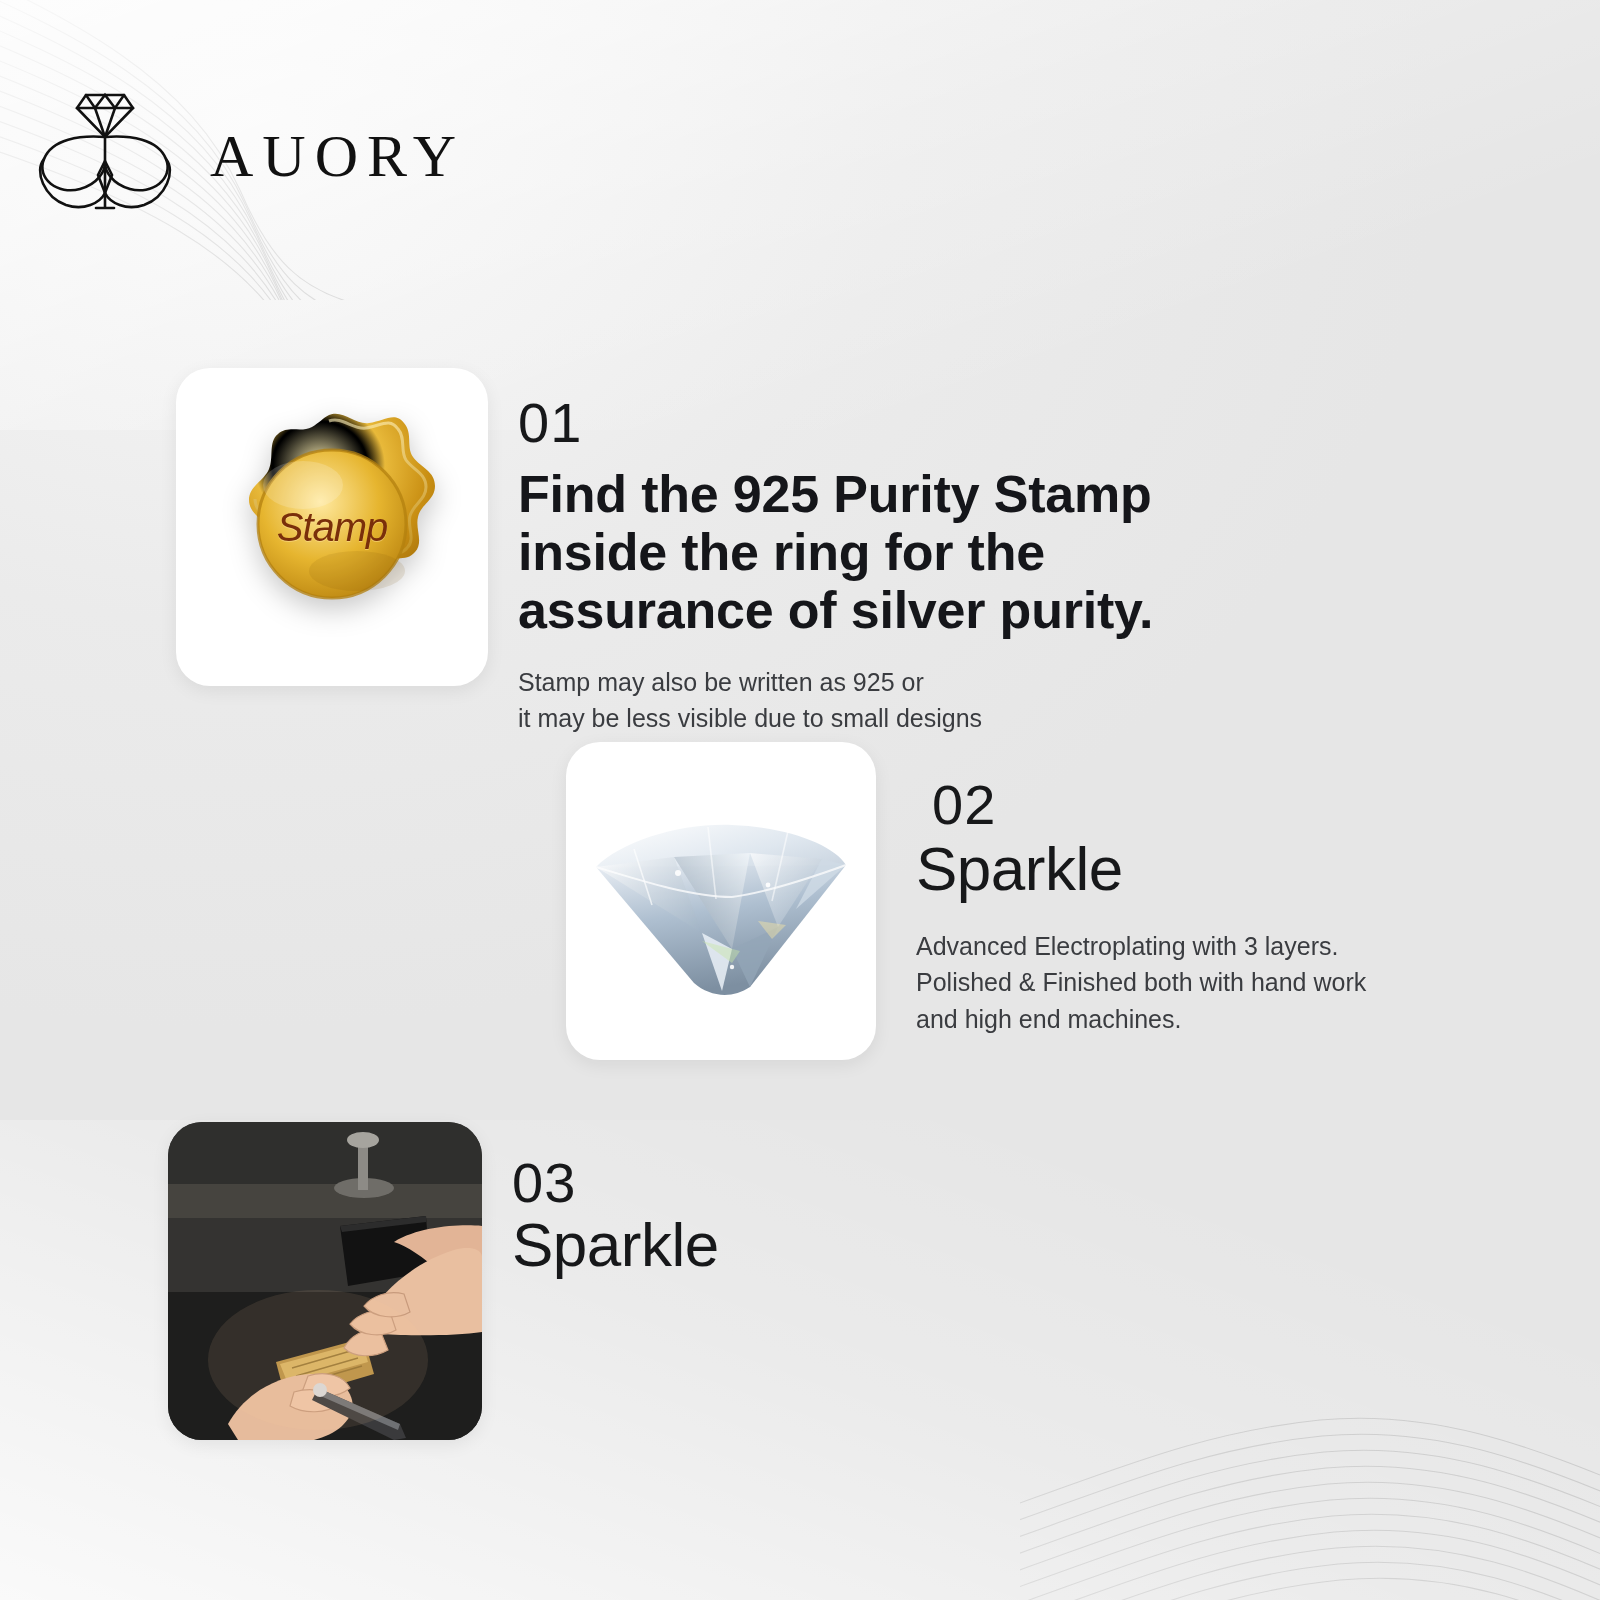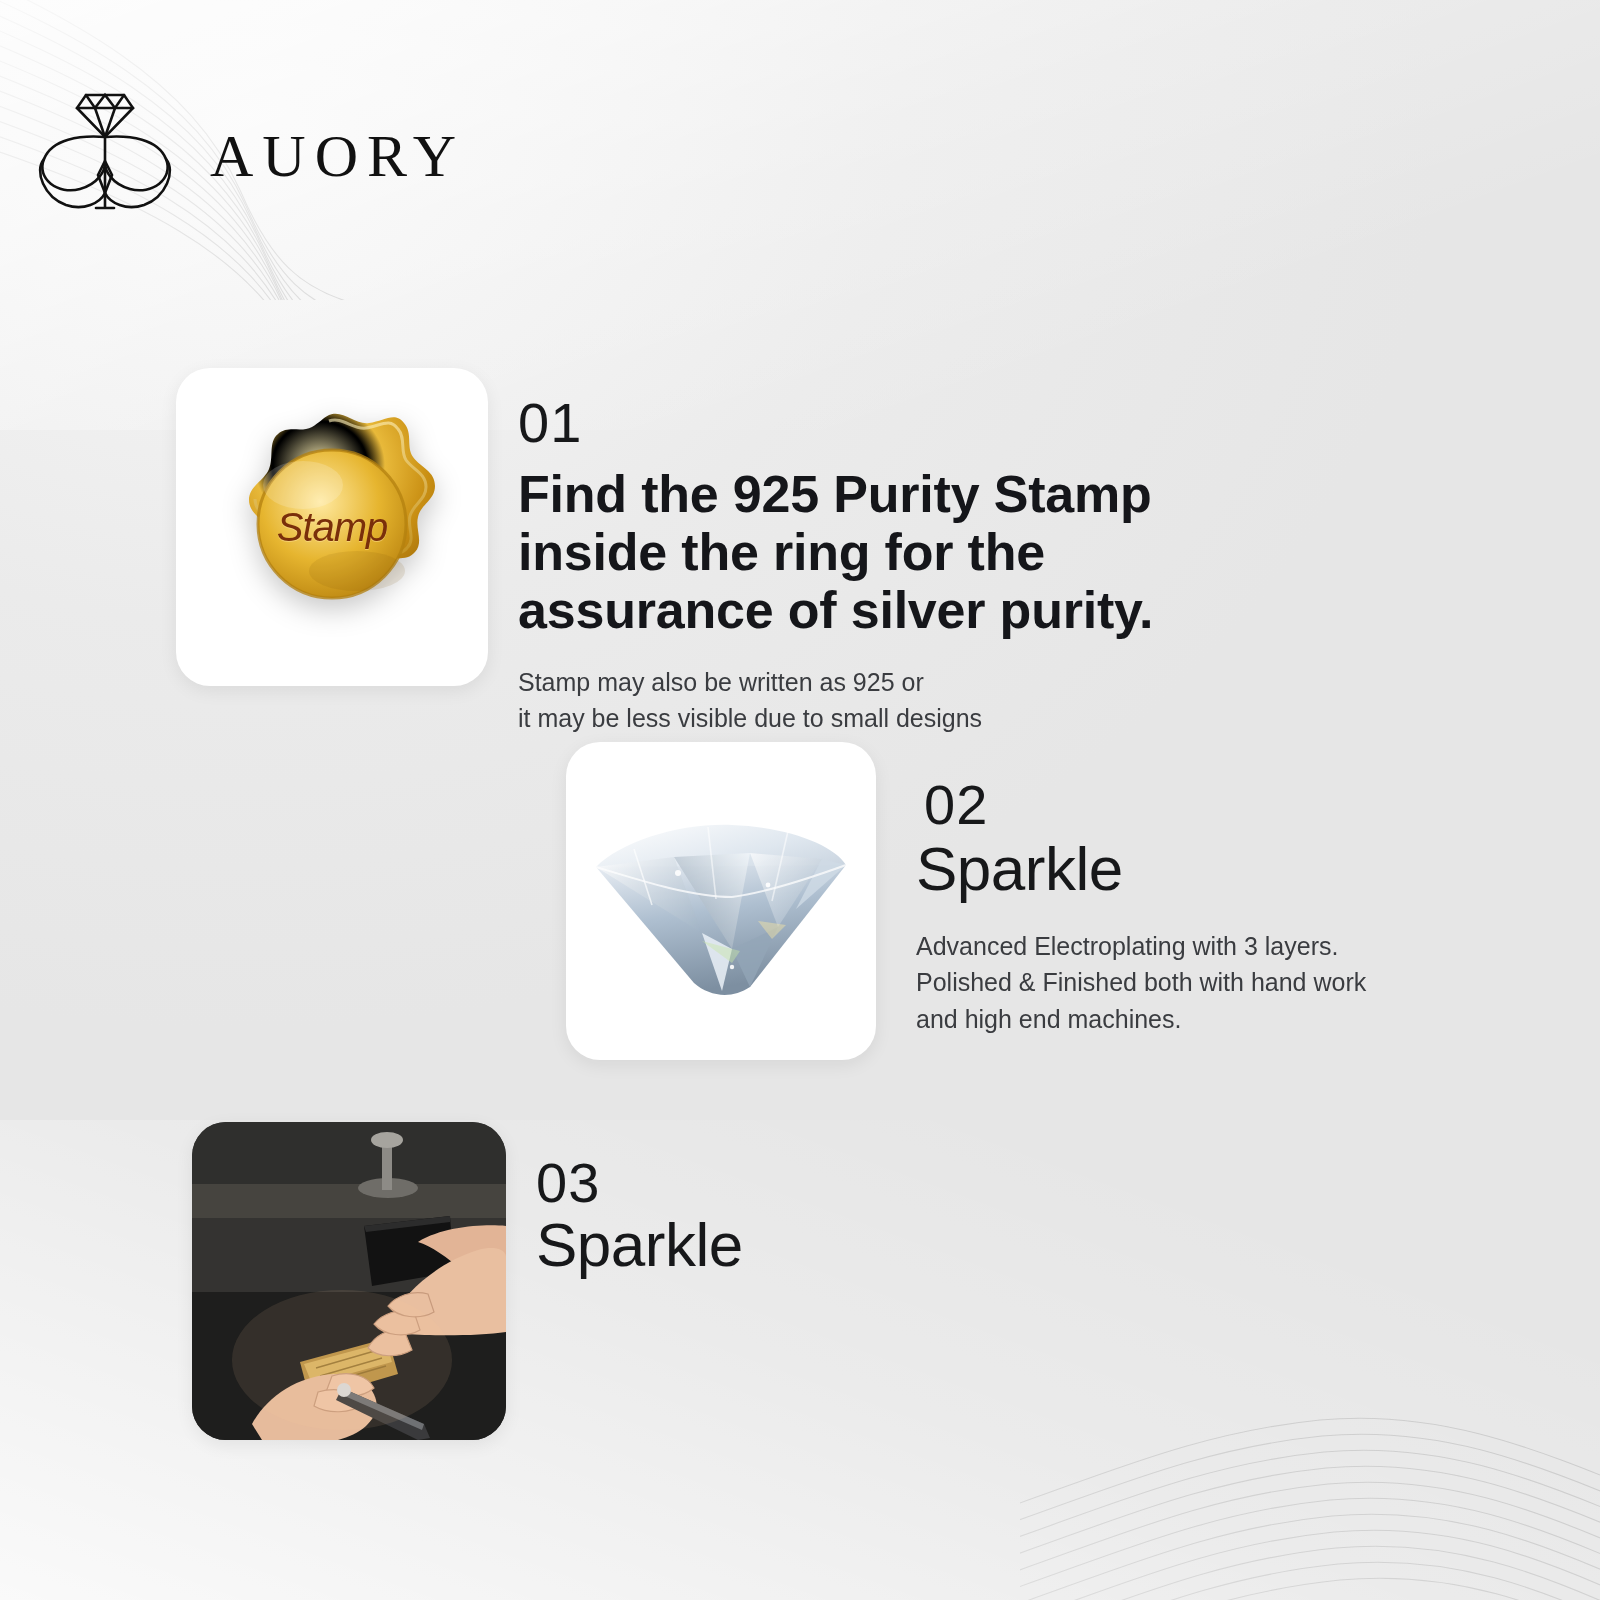--- a/index.html
+++ b/index.html
@@ -91,26 +91,26 @@
   #step1 { top:368px; left:176px; }
   #step1 .thumb { width:312px; height:318px; }
   #step1 .text-col { margin-left:30px; padding-top:28px; }
   #step1 .headline { margin-top:14px; max-width:640px; }
   #step1 .body { margin-top:24px; }
 
   
   #step2 { top:742px; left:566px; }
   #step2 .thumb { width:310px; height:318px; }
   #step2 .text-col { margin-left:40px; padding-top:36px; align-items:flex-start; }
-  #step2 .num { align-self:flex-start; margin-left:8px; }
+  #step2 .num { align-self:flex-start; margin-left:16px; }
   #step2 .sub-title { margin-top:4px;text-align:right; }
   #step2 .body { margin-top:28px; }
 
   
-  #step3 { top:1122px; left:192px; }
+  #step3 { top:1122px; left:168px; }
   #step3 .thumb { width:314px; height:318px; }
   #step3 .text-col { margin-left:30px; padding-top:34px; }
   #step3 .sub-title { margin-top:2px; }
   #step3 .body { margin-top:24px; }
 
   
   .wax-wrap { position:absolute; inset:0; display:flex; align-items:center; justify-content:center; }
   .wax {
     position:relative; width:250px; height:232px;
     filter:drop-shadow(0 10px 14px rgba(0,0,0,0.22));

